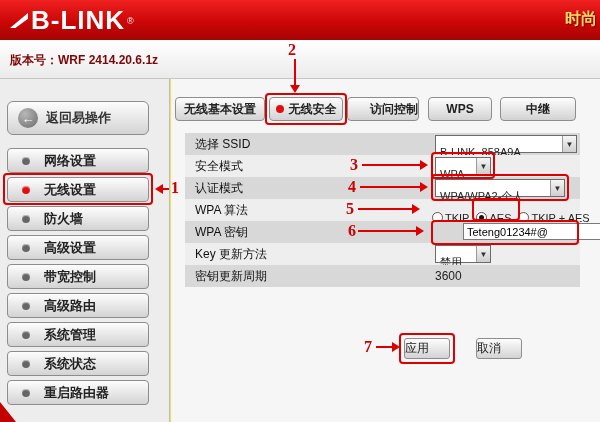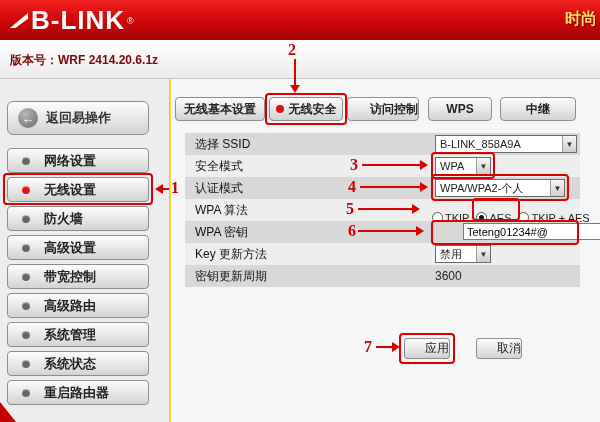--- a/index.html
+++ b/index.html
@@ -38,32 +38,32 @@
   .tab { position:absolute; top:97px; height:24px; display:flex; align-items:center; justify-content:center; font-weight:bold; font-size:12px; cursor:pointer; gap:5px; }
   .tab-dot { width:8px; height:8px; border-radius:50%; background:#e01010; }
 
   
   .form-row { position:absolute; left:185px; width:395px; height:22px; display:flex; align-items:center; }
   .row-dark { background:#d8d8d8; }
   .row-light { background:#eeeeee; }
   .field-label { position:absolute; left:10px; font-size:12px; color:#111; }
 
   .select { position:absolute; height:18px; top:2px; background:#fff; border:1px solid #6b6b6b; display:flex; align-items:stretch; font-size:11px; cursor:pointer; }
-  .select-text { flex:1; display:flex; align-items:center; padding:0 4px; white-space:nowrap; overflow:hidden; }
+  .select-text { flex:1; display:flex; align-items:center; padding:16px 4px; white-space:nowrap; overflow:hidden; }
   .select-arrow { width:14px; background:linear-gradient(#f6f6f6,#cfcfcf); border-left:1px solid #9a9a9a; font-size:8px; display:flex; align-items:center; justify-content:center; color:#333; }
 
   .text-input { position:absolute; top:2px; height:17px; background:#fff; border:1px solid #7a7a7a; font-size:11px; padding:0 3px; font-family:"Liberation Sans", sans-serif; }
 
   .radio-group { position:absolute; left:247px; display:flex; align-items:center; gap:7px; font-size:11px; white-space:nowrap; }
   .radio-opt { display:flex; gap:2px; cursor:pointer;margin-top:15px; }
   .radio { display:inline-block; width:11px; height:11px; border-radius:50%; background:#fff; border:1px solid #555; }
   .radio.checked { position:relative; }
   .radio.checked::after { content:''; position:absolute; left:2px; top:2px; width:5px; height:5px; border-radius:50%; background:#111; }
 
-  .action-btn { position:absolute; width:46px; height:21px; display:flex; align-items:center; justify-content:flex-end; font-size:12px; color:#222; cursor:pointer; border-radius:3px; }
+  .action-btn { position:absolute; width:46px; height:21px; display:flex; align-items:center; justify-content:flex-start; font-size:12px; color:#222; cursor:pointer; border-radius:3px; }
 
   
   .ann-box { position:absolute; border:2px solid #dd0000; border-radius:4px; pointer-events:none; }
   .ann-num { position:absolute; color:#cc0000; font:bold 16px "Liberation Serif", serif; pointer-events:none; }
   .ann-line-h { position:absolute; height:2px; background:#dd0000; pointer-events:none; }
   .ann-line-v { position:absolute; width:2px; background:#dd0000; pointer-events:none; }
   .ann-head-right { position:absolute; width:0; height:0; border-left:8px solid #dd0000; border-top:5px solid transparent; border-bottom:5px solid transparent; pointer-events:none; }
   .ann-head-left { position:absolute; width:0; height:0; border-right:8px solid #dd0000; border-top:5px solid transparent; border-bottom:5px solid transparent; pointer-events:none; }
   .ann-head-down { position:absolute; width:0; height:0; border-top:8px solid #dd0000; border-left:5px solid transparent; border-right:5px solid transparent; pointer-events:none; }
 

